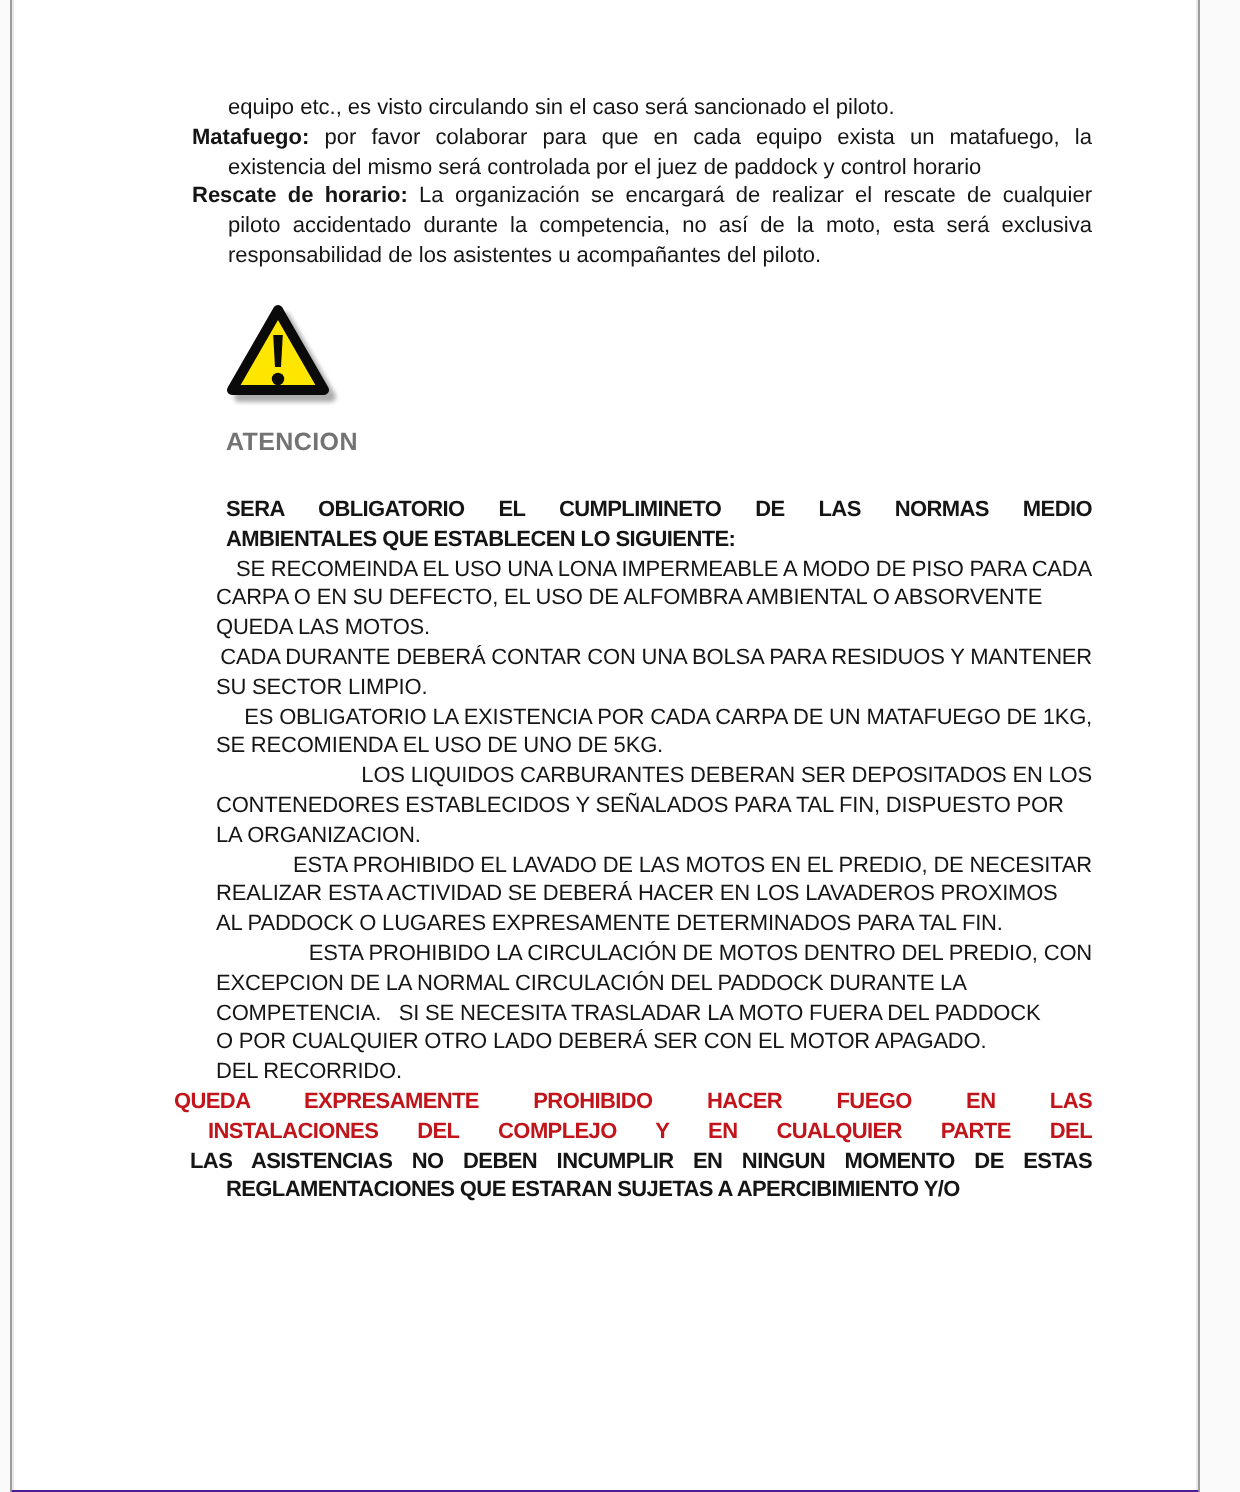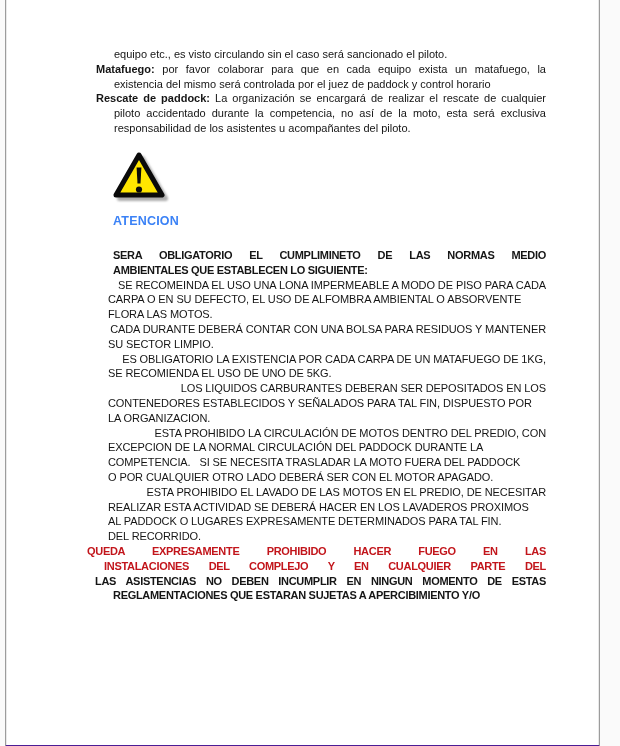--- a/index.html
+++ b/index.html
@@ -61,73 +61,73 @@
 
   <div id="intro">
       <div class="para ">
         <div class="line rest">equipo etc., es visto circulando sin el caso será sancionado el piloto.</div>
       </div>
       <div class="para ">
         <div class="line first stretch"><b class="lead">Matafuego:</b> por favor colaborar para que en cada equipo exista un matafuego, la</div>
         <div class="line rest">existencia del mismo será controlada por el juez de paddock y control horario</div>
       </div>
       <div class="para ">
-        <div class="line first stretch"><b class="lead">Rescate de paddock:</b> La organización se encargará de realizar el rescate de cualquier</div>
+        <div class="line first stretch"><b class="lead">Rescate de horario:</b> La organización se encargará de realizar el rescate de cualquier</div>
         <div class="line rest stretch">piloto accidentado durante la competencia, no así de la moto, esta será exclusiva</div>
         <div class="line rest">responsabilidad de los asistentes u acompañantes del piloto.</div>
       </div>
     </div>
 
   <svg id="warning-triangle" width="62" height="58" viewBox="0 0 62 58" aria-hidden="true">
     <defs>
       <filter id="soft" x="-20%" y="-20%" width="150%" height="150%">
         <feGaussianBlur stdDeviation="1.1"></feGaussianBlur>
       </filter>
     </defs>
     <polygon filter="url(#soft)" points="31.5,7.5 54.5,47.5 8.5,47.5" fill="#ADADAD" stroke="#ADADAD" stroke-width="5" stroke-linejoin="round"></polygon>
     <polygon points="28,4 51,44 5,44" fill="#FFE600" stroke="#0A0A0A" stroke-width="5" stroke-linejoin="round"></polygon>
     <path d="M25.6 16.5 h4.8 l-0.9 16 h-3 z" fill="#0A0A0A"></path>
     <circle cx="28" cy="38.5" r="3.1" fill="#0A0A0A"></circle>
   </svg>
 
-  <div id="heading" style="color: #3b82f6;">ATENCION</div>
+  <div id="heading" style="color: #737373;">ATENCION</div>
 
   <div id="rules">
       <div class="para p-intro">
         <div class="line first stretch">SERA OBLIGATORIO EL CUMPLIMINETO DE LAS NORMAS MEDIO</div>
         <div class="line rest">AMBIENTALES QUE ESTABLECEN LO SIGUIENTE:</div>
       </div>
       <div class="para p-normal">
         <div class="line first">SE RECOMEINDA EL USO UNA LONA IMPERMEABLE A MODO DE PISO PARA CADA</div>
         <div class="line rest">CARPA O EN SU DEFECTO, EL USO DE ALFOMBRA AMBIENTAL O ABSORVENTE</div>
-        <div class="line rest">FLORA LAS MOTOS.</div>
+        <div class="line rest">QUEDA LAS MOTOS.</div>
       </div>
       <div class="para p-normal">
         <div class="line first">CADA DURANTE DEBERÁ CONTAR CON UNA BOLSA PARA RESIDUOS Y MANTENER</div>
         <div class="line rest">SU SECTOR LIMPIO.</div>
       </div>
       <div class="para p-normal">
         <div class="line first">ES OBLIGATORIO LA EXISTENCIA POR CADA CARPA DE UN MATAFUEGO DE 1KG,</div>
         <div class="line rest">SE RECOMIENDA EL USO DE UNO DE 5KG.</div>
       </div>
       <div class="para p-normal">
         <div class="line first">LOS LIQUIDOS CARBURANTES DEBERAN SER DEPOSITADOS EN LOS</div>
         <div class="line rest">CONTENEDORES ESTABLECIDOS Y SEÑALADOS PARA TAL FIN, DISPUESTO POR</div>
         <div class="line rest">LA ORGANIZACION.</div>
       </div>
       <div class="para p-normal">
+        <div class="line first">ESTA PROHIBIDO EL LAVADO DE LAS MOTOS EN EL PREDIO, DE NECESITAR</div>
+        <div class="line rest">REALIZAR ESTA ACTIVIDAD SE DEBERÁ HACER EN LOS LAVADEROS PROXIMOS</div>
+        <div class="line rest">AL PADDOCK O LUGARES EXPRESAMENTE DETERMINADOS PARA TAL FIN.</div>
+      </div>
+      <div class="para p-normal">
         <div class="line first">ESTA PROHIBIDO LA CIRCULACIÓN DE MOTOS DENTRO DEL PREDIO, CON</div>
         <div class="line rest">EXCEPCION DE LA NORMAL CIRCULACIÓN DEL PADDOCK DURANTE LA</div>
         <div class="line rest">COMPETENCIA.   SI SE NECESITA TRASLADAR LA MOTO FUERA DEL PADDOCK</div>
         <div class="line rest">O POR CUALQUIER OTRO LADO DEBERÁ SER CON EL MOTOR APAGADO.</div>
-      </div>
-      <div class="para p-normal">
-        <div class="line first">ESTA PROHIBIDO EL LAVADO DE LAS MOTOS EN EL PREDIO, DE NECESITAR</div>
-        <div class="line rest">REALIZAR ESTA ACTIVIDAD SE DEBERÁ HACER EN LOS LAVADEROS PROXIMOS</div>
-        <div class="line rest">AL PADDOCK O LUGARES EXPRESAMENTE DETERMINADOS PARA TAL FIN.</div>
       </div>
       <div class="para p-normal">
         <div class="line rest">DEL RECORRIDO.</div>
       </div>
       <div class="para p-red">
         <div class="line first stretch" style="color: rgb(194, 21, 27);">QUEDA EXPRESAMENTE PROHIBIDO HACER FUEGO EN LAS</div>
         <div class="line rest stretch" style="color: rgb(194, 21, 27);">INSTALACIONES DEL COMPLEJO Y EN CUALQUIER PARTE DEL</div>
       </div>
       <div class="para p-bold">
         <div class="line first stretch">LAS ASISTENCIAS NO DEBEN INCUMPLIR EN NINGUN MOMENTO DE ESTAS</div>

